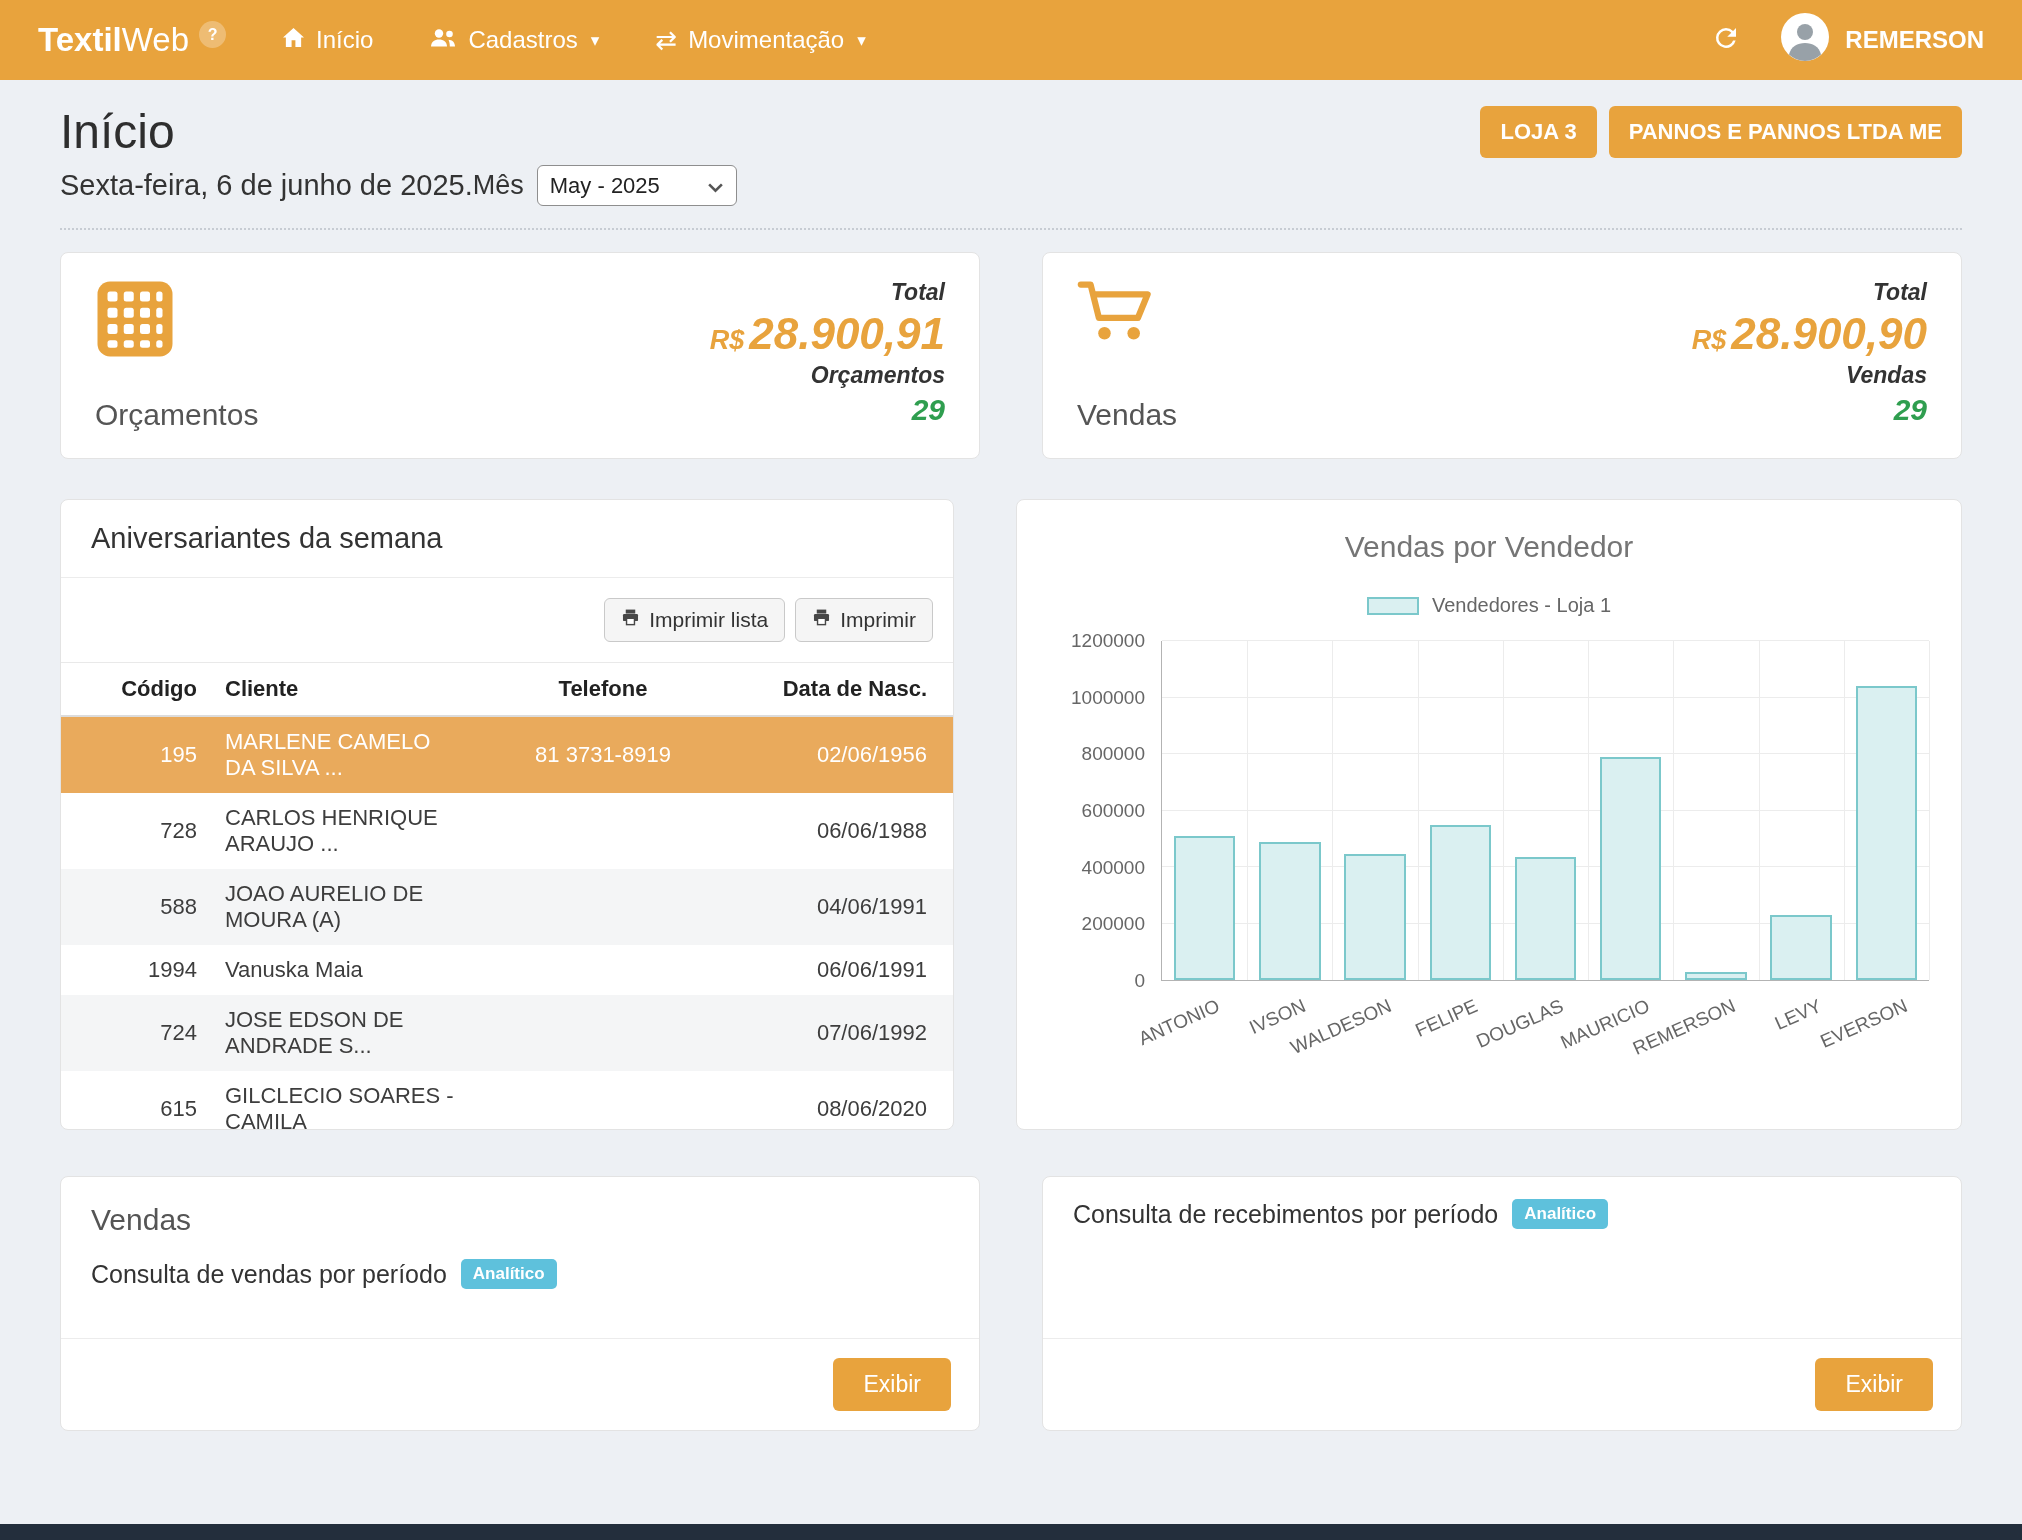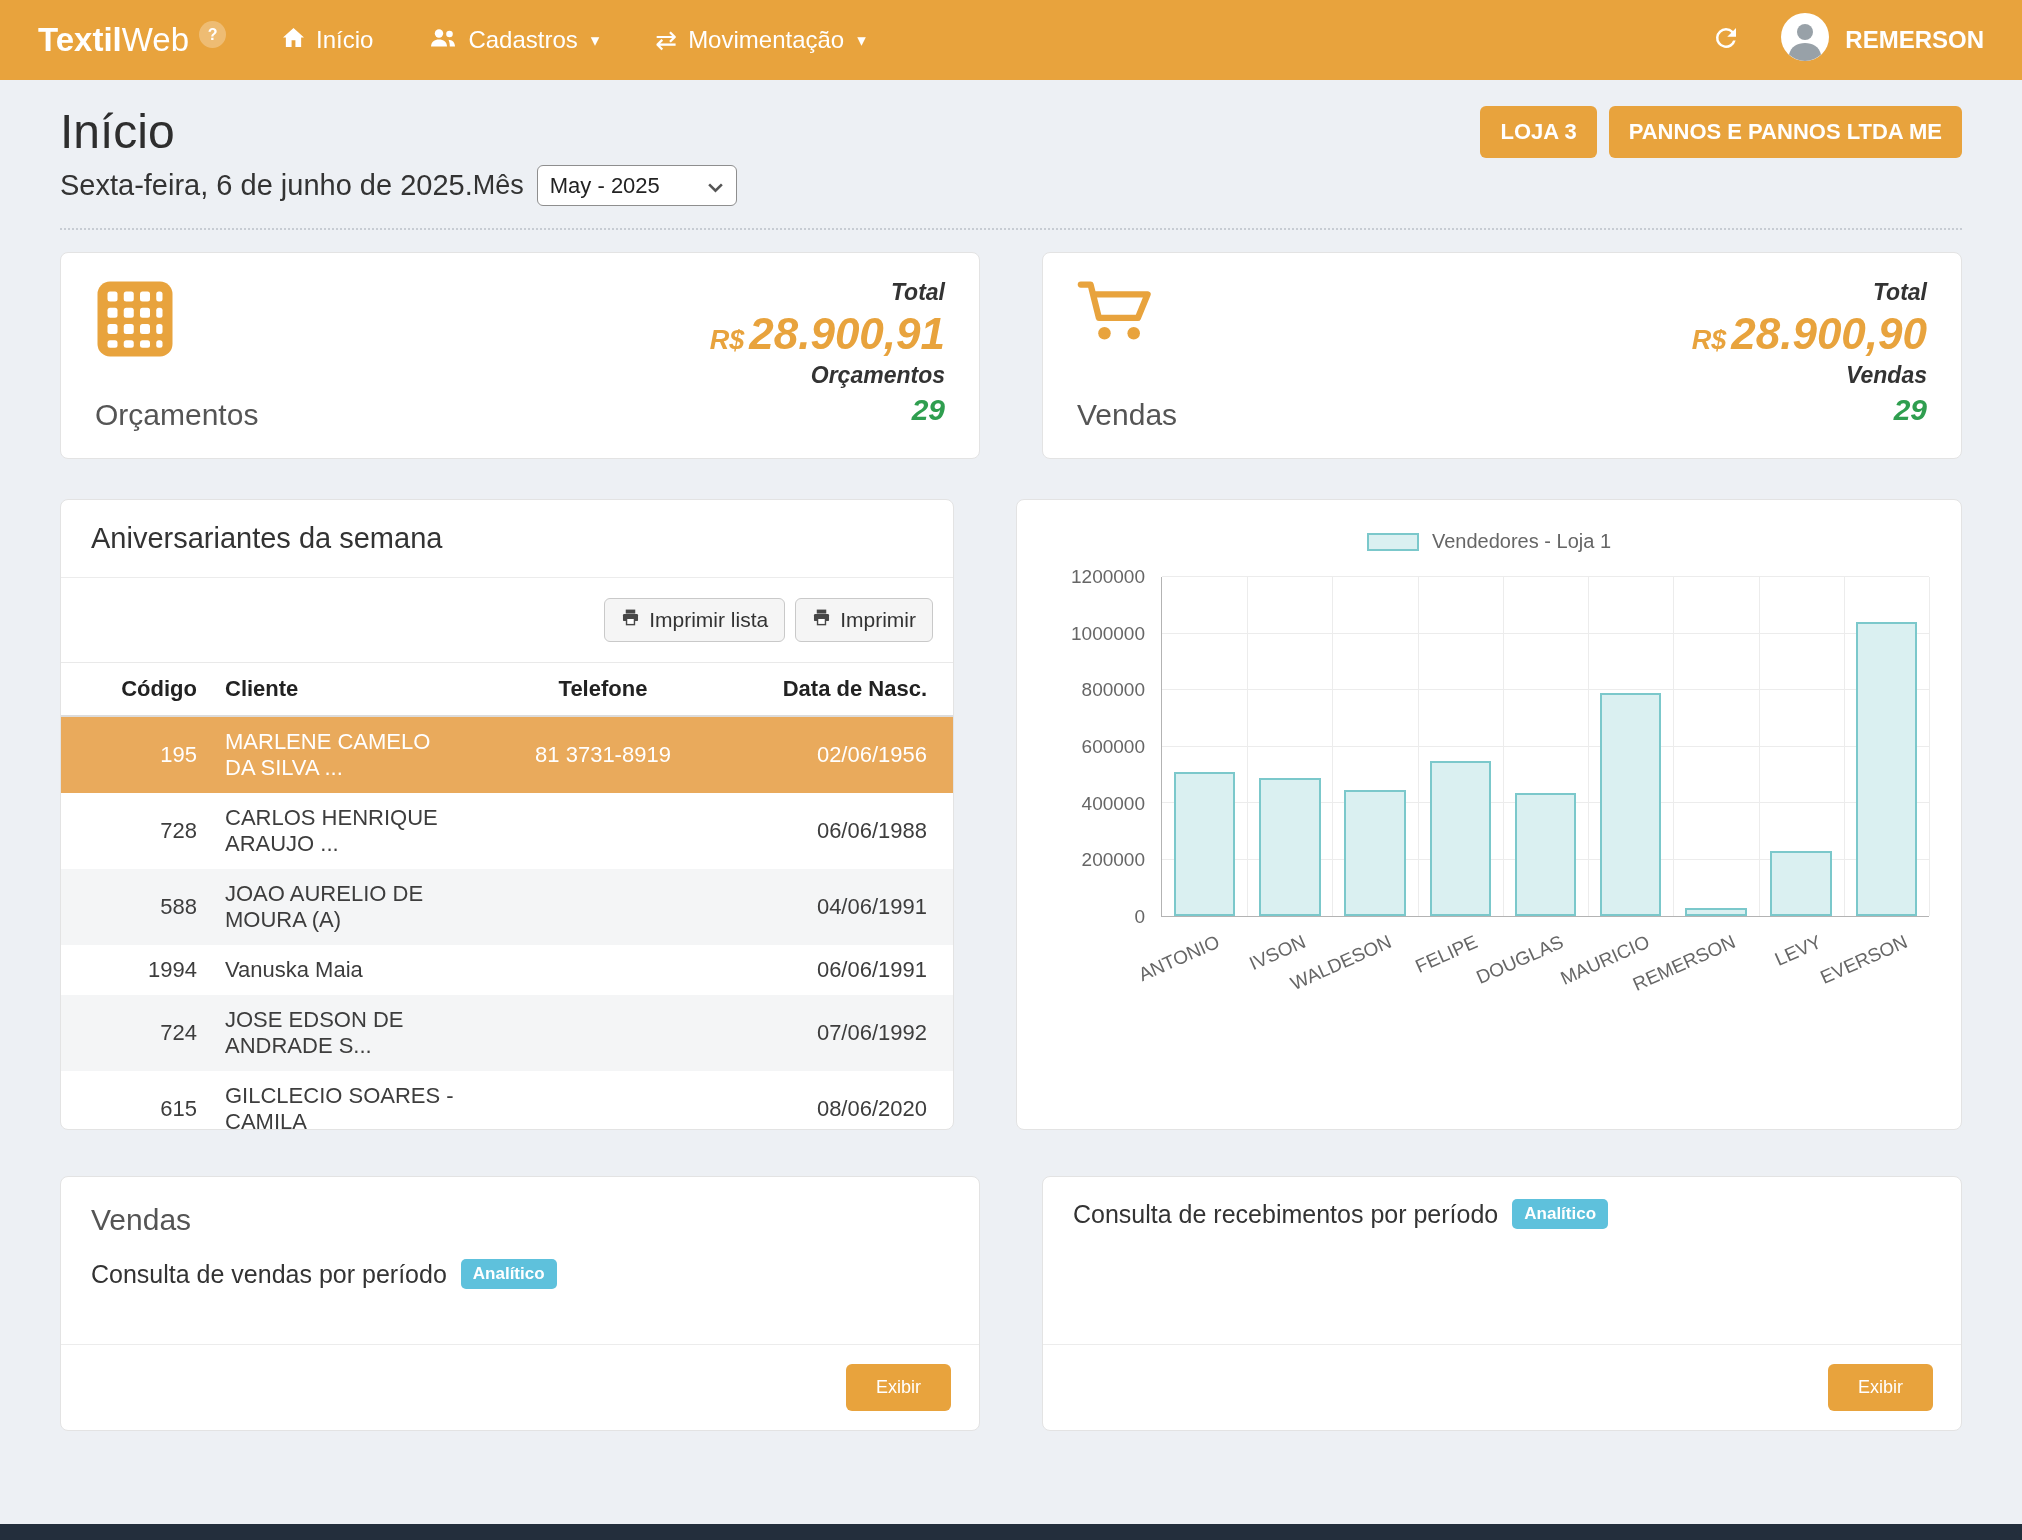--- a/index.html
+++ b/index.html
@@ -116,21 +116,21 @@
   }
 
   
   .bottom-row { display:flex; gap:62px; margin-top:46px; }
   .panel { flex:1; height:255px; display:flex; flex-direction:column; }
   .panel-title { font-size:30px; color:#555; padding:26px 30px 0; }
   .panel-desc { padding:22px 30px 0; font-size:25px; color:#333; display:flex; align-items:center; gap:14px; }
   .badge { background:#5ec1dc; color:#fff; font-size:17px; font-weight:700; padding:5px 12px; border-radius:5px; }
   .panel-footer { margin-top:auto; border-top:1px solid #ececec; padding:19px 28px; text-align:right; }
   .btn-exibir {
-    background:#e8a33d; color:#fff; border:none; font-size:18px;
+    background:#e8a33d; color:#fff; border:none; font-size:23px;
     padding:13px 30px; border-radius:6px; cursor:pointer; font-family:inherit;
   }
 
   .footer-bar { position:absolute; bottom:0; left:0; right:0; height:16px; background:#232e3c; }
 </style>
 </head>
 <body>
 
 <nav class="navbar">
   <div class="nav-left">
@@ -337,20 +337,21 @@
               <td class="td-cod">615</td>
               <td class="td-cli">GILCLECIO SOARES - CAMILA</td>
               <td class="td-tel"></td>
               <td class="td-dat">08/06/2020</td>
             </tr>
           </tbody>
       </table>
     </div>
 
     <div class="card chart-card">
+      <div class="chart-title">Vendas por Vendedor</div>
       <div class="chart-legend">
         <span class="legend-swatch" style="background: rgb(218, 240, 241); border-color: rgb(123, 200, 203);"></span>
         <span>Vendedores - Loja 1</span>
       </div>
       <div class="chart-area">
         <div class="chart-yaxis">
             <div class="ytick" style="bottom: 0%;">0</div>
             <div class="ytick" style="bottom: 16.6667%;">200000</div>
             <div class="ytick" style="bottom: 33.3333%;">400000</div>
             <div class="ytick" style="bottom: 50%; margin-top: 18px;">600000</div>

